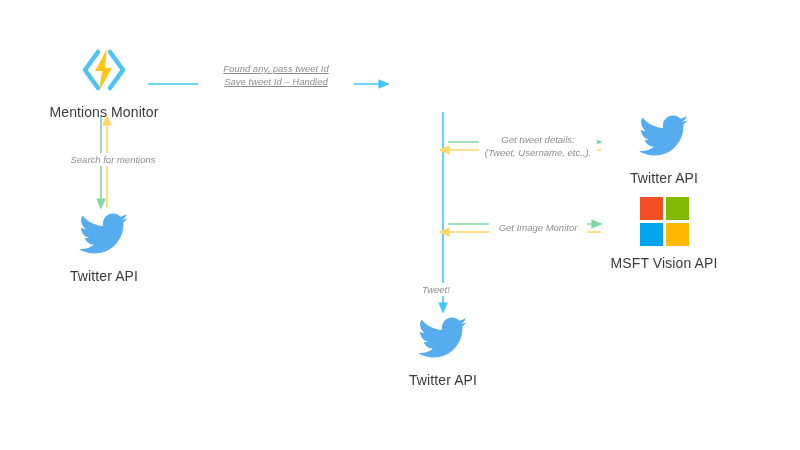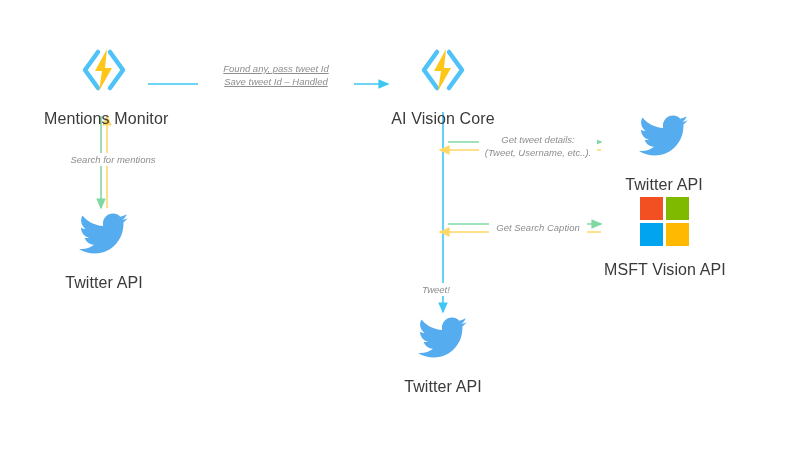--- a/index.html
+++ b/index.html
@@ -28,22 +28,22 @@
     width: 120px;
     text-align: center;
   }
   .node .glyph {
     height: 56px;
     display: flex;
     align-items: center;
     justify-content: center;
   }
   .node .caption {
-    margin-top: 12px;
-    font-size: 16px;
+    margin-top: 6px;
+    font-size: 14px;
     color: #3a3a3a;
     letter-spacing: 0.1px;
     white-space: nowrap;
   }
   .edge-label {
     position: absolute;
     font-style: italic;
     font-size: 9.5px;
     color: #8e8e8e;
     line-height: 13px;
@@ -119,30 +119,20 @@
 
   <div class="node" style="left:44px; top:206px;">
     <div class="glyph">
       <svg width="50" height="42" viewBox="0 0 50 42">
         <path fill="#55ACEE" d="M49 5.2c-1.8.8-3.7 1.3-5.8 1.6 2.1-1.2 3.7-3.2 4.4-5.6-1.9 1.2-4.1 2-6.4 2.5C39.4 1.8 36.8.6 33.9.6c-5.5 0-10 4.5-10 10.1 0 .8.1 1.6.3 2.3C15.9 12.6 8.5 8.6 3.5 2.5c-.9 1.5-1.4 3.2-1.4 5.1 0 3.5 1.8 6.6 4.5 8.4-1.7-.1-3.2-.5-4.6-1.3v.1c0 4.9 3.5 9 8.1 9.9-.8.2-1.7.3-2.6.3-.6 0-1.3-.1-1.9-.2 1.3 4 5 6.9 9.4 7-3.4 2.7-7.8 4.3-12.5 4.3-.8 0-1.6 0-2.4-.1 4.5 2.9 9.8 4.5 15.5 4.5 18.6 0 28.8-15.5 28.8-28.9V9.5c2-1.4 3.7-3.2 5.1-5.2z"></path>
       </svg>
     </div>
     <div class="caption">Twitter API</div>
   </div>
 
-  <div class="node" style="left:383px; top:42px;">
-    <div class="glyph">
-      <svg width="52" height="52" viewBox="0 0 52 52">
-        <path d="M20 8 L7 26 L20 44" fill="none" stroke="#4FC3F7" stroke-width="4.5" stroke-linecap="round" stroke-linejoin="round"></path>
-        <path d="M32 8 L45 26 L32 44" fill="none" stroke="#4FC3F7" stroke-width="4.5" stroke-linecap="round" stroke-linejoin="round"></path>
-        <path d="M29 5 L17 27 L24 27 L21 47 L34 24 L27 24 Z" fill="#FFC61A"></path>
-      </svg>
-    </div>
-    <div class="caption">AI Vision Core</div>
-  </div>
 
   <div class="node" style="left:604px; top:108px;">
     <div class="glyph">
       <svg width="50" height="42" viewBox="0 0 50 42">
         <path fill="#55ACEE" d="M49 5.2c-1.8.8-3.7 1.3-5.8 1.6 2.1-1.2 3.7-3.2 4.4-5.6-1.9 1.2-4.1 2-6.4 2.5C39.4 1.8 36.8.6 33.9.6c-5.5 0-10 4.5-10 10.1 0 .8.1 1.6.3 2.3C15.9 12.6 8.5 8.6 3.5 2.5c-.9 1.5-1.4 3.2-1.4 5.1 0 3.5 1.8 6.6 4.5 8.4-1.7-.1-3.2-.5-4.6-1.3v.1c0 4.9 3.5 9 8.1 9.9-.8.2-1.7.3-2.6.3-.6 0-1.3-.1-1.9-.2 1.3 4 5 6.9 9.4 7-3.4 2.7-7.8 4.3-12.5 4.3-.8 0-1.6 0-2.4-.1 4.5 2.9 9.8 4.5 15.5 4.5 18.6 0 28.8-15.5 28.8-28.9V9.5c2-1.4 3.7-3.2 5.1-5.2z"></path>
       </svg>
     </div>
     <div class="caption">Twitter API</div>
   </div>
 
@@ -175,20 +165,20 @@
   <div class="edge-label" style="left:54px; top:153px; width:112px;">
     <div>Search for mentions</div>
   </div>
 
   <div class="edge-label" style="left:479px; top:133px; width:112px;font-style:italic;">
     <div>Get tweet details:</div>
     <div>(Tweet, Username, etc..).</div>
   </div>
 
   <div class="edge-label" style="left:489px; top:221px; width:92px;">
-    <div>Get Search Caption</div>
+    <div>Get Image Monitor</div>
   </div>
 
   <div class="edge-label" style="left:411px; top:283px; width:44px;">
     <div>Tweet!</div>
   </div>
 
 </div>
 
 </body></html>

